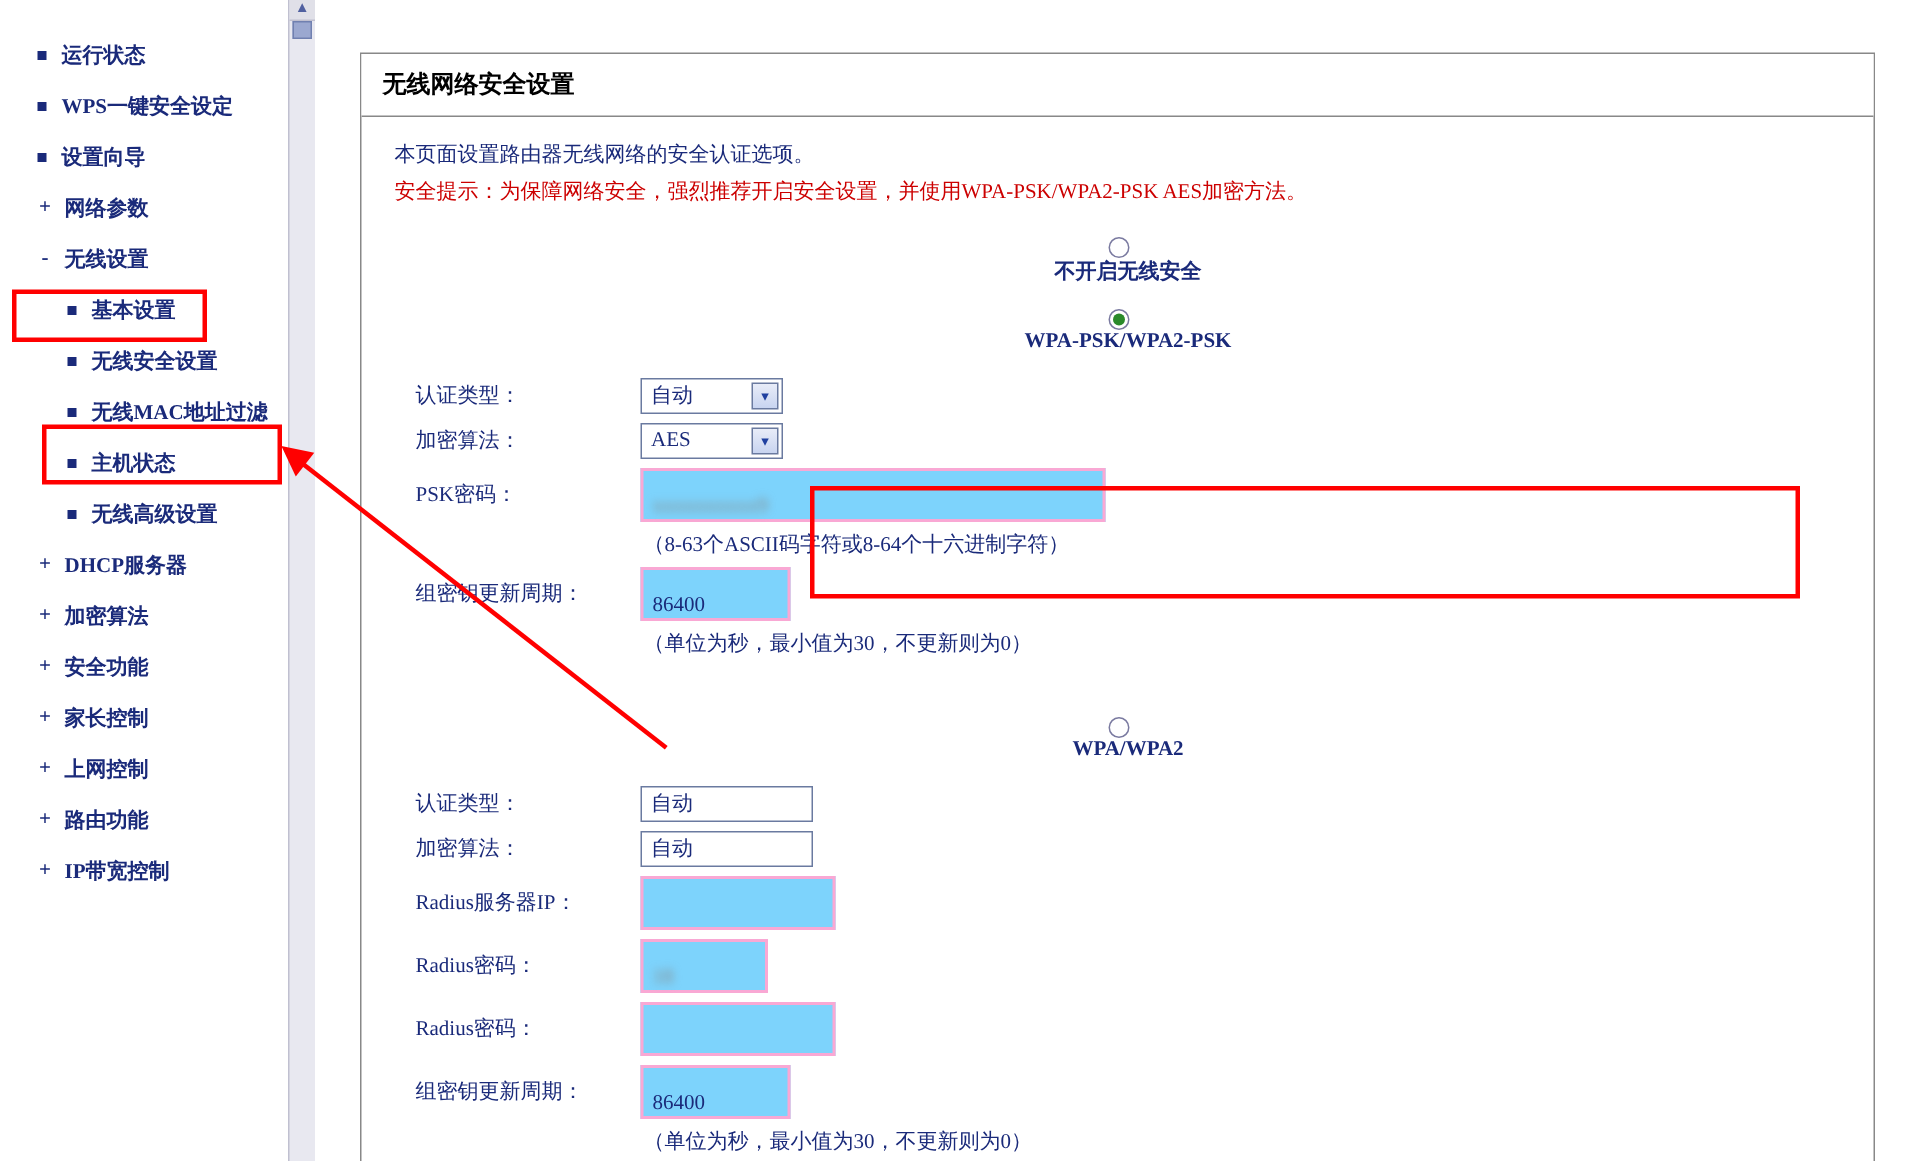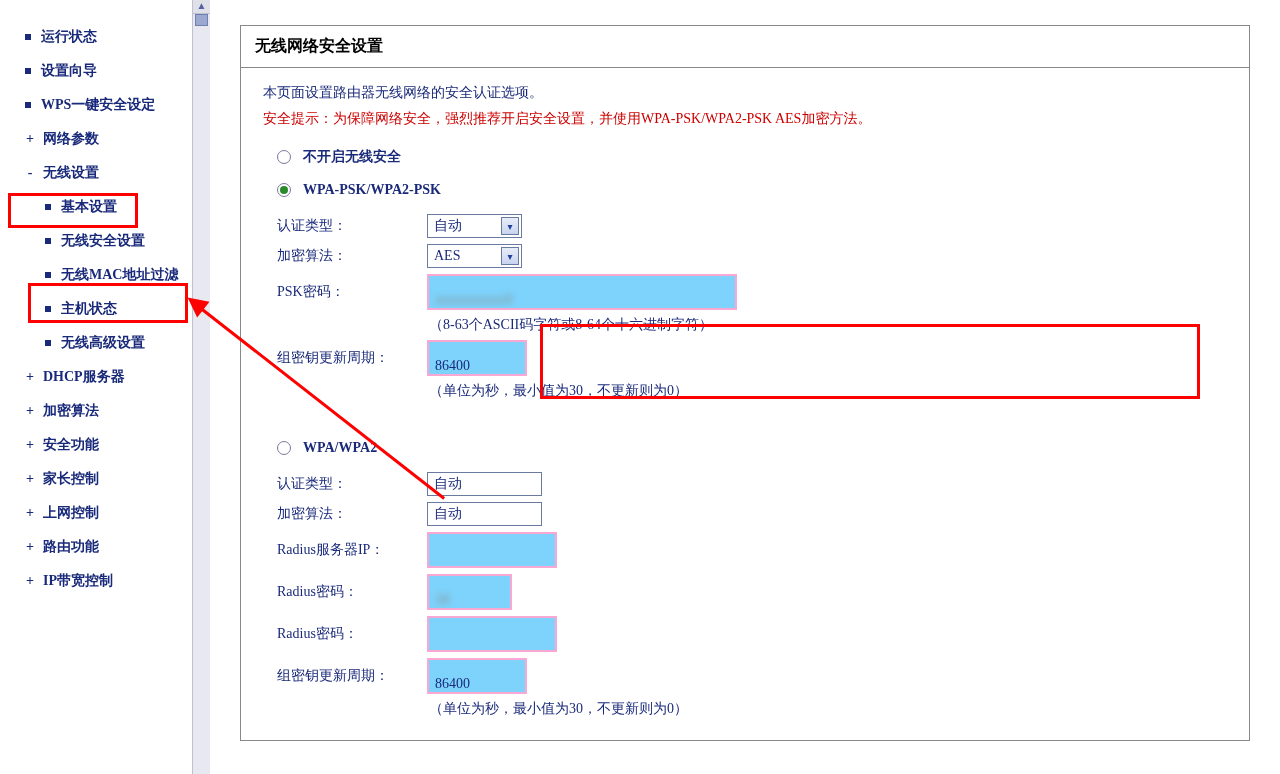--- a/index.html
+++ b/index.html
@@ -99,20 +99,21 @@
   top: -9px;
   border-right: 20px solid #ff0000;
   border-top: 10px solid transparent;
   border-bottom: 10px solid transparent;
 }
 
 .main {
   flex: 1;
   padding: 25px 30px;
   position: relative;
+  margin-top: 10px;
 }
 .panel {
   border: 1px solid #888;
 }
 .panel-title {
   background: #fff;
   color: #000;
   font-weight: bold;
   padding: 10px 14px;
   border-bottom: 1px solid #888;
@@ -122,20 +123,21 @@
   padding: 16px 22px;
   color: #1a2a7a;
 }
 .intro { color: #1a2a7a; margin-bottom: 6px; }
 .warning { color: #cc0000; margin-bottom: 18px; line-height:1.6;}
 .opt-row {
   display: flex;
   align-items: center;
   margin: 8px 0 16px 14px;
   font-weight: bold;
+  flex-direction: column;
 }
 .radio {
   display:inline-block;
   width:14px; height:14px;
   border:1px solid #7a7aa0;
   border-radius:50%;
   margin-right:12px;
   background:#fff;
   position:relative;
 }
@@ -202,25 +204,25 @@
       <div class="scrollbar-arrow-up">▲</div>
       <div class="scrollbar-thumb"></div>
     </div>
 
     <div class="nav-item">
         <span class="bullet"></span>
         <span>运行状态</span>
       </div>
     <div class="nav-item">
         <span class="bullet"></span>
+        <span>WPS一键安全设定</span>
+      </div>
+    <div class="nav-item">
+        <span class="bullet"></span>
         <span>设置向导</span>
-      </div>
-    <div class="nav-item">
-        <span class="bullet"></span>
-        <span>WPS一键安全设定</span>
       </div>
     <div class="nav-item">
         <span class="expand">+</span>
         <span>网络参数</span>
       </div>
     <div class="nav-item">
         <span class="expand">-</span>
         <span>无线设置</span>
       </div>
     <div class="nav-item nav-sub">

